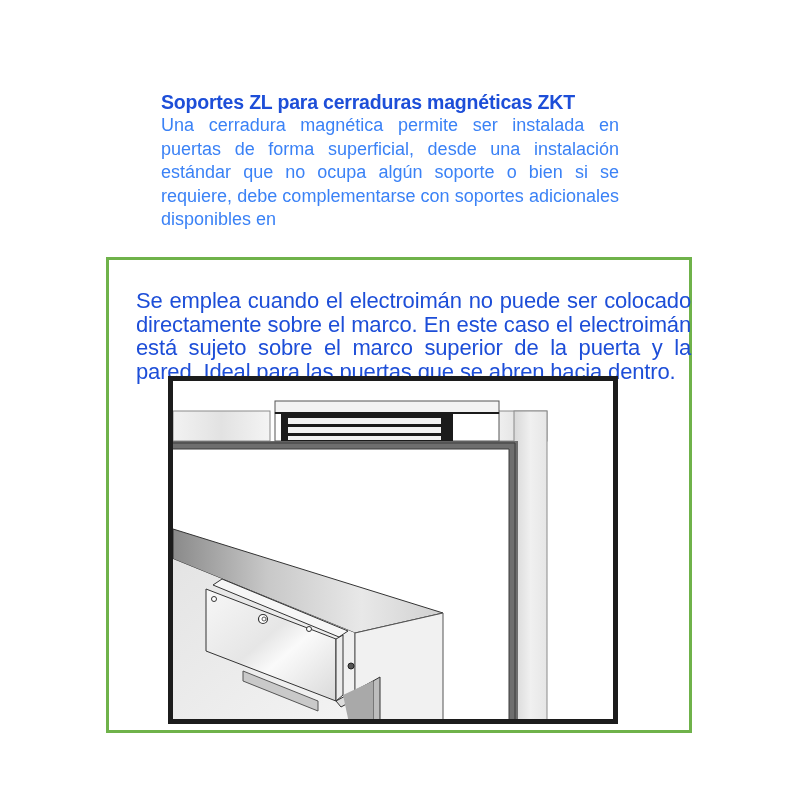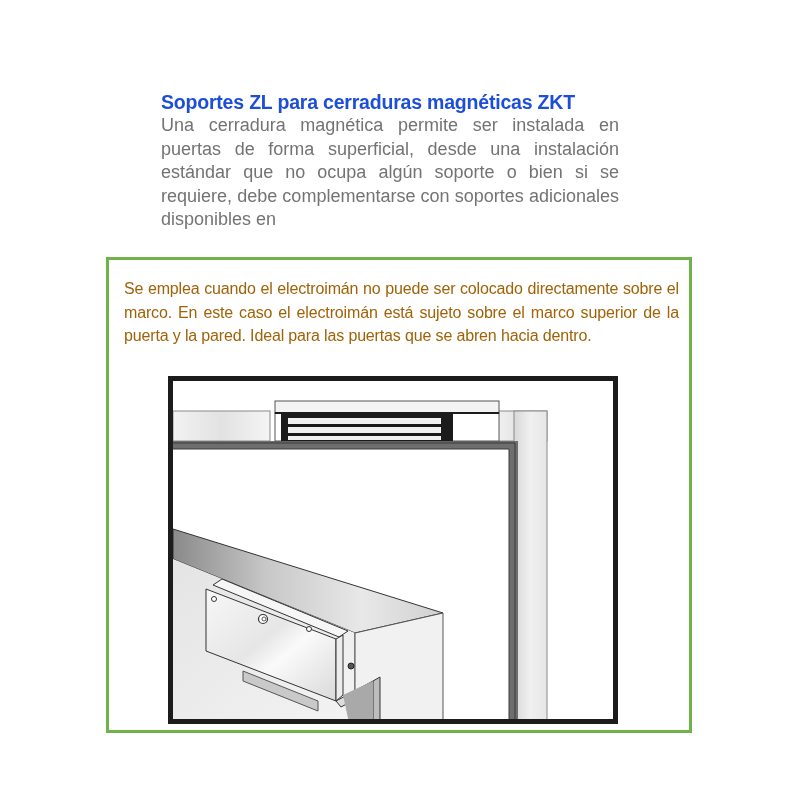--- a/index.html
+++ b/index.html
@@ -1,24 +1,24 @@
 <!DOCTYPE html>
 <html><head>
   <meta charset="utf-8">
   <style>
     html, body { margin: 0; padding: 0; background: #ffffff; }
     body { width: 800px; height: 800px; position: relative; overflow: hidden;
            font-family: "Liberation Sans", "DejaVu Sans", sans-serif; color: #231f20; }
     .intro { position: absolute; left: 161px; top: 90px; width: 458px; }
     .intro h1 { margin: 0; font-size: 19.5px; font-weight: bold; line-height: 24px; letter-spacing: -0.2px; color: #1d4ed8; }
-    .intro p { margin: 0; font-size: 18px; line-height: 23.5px; text-align: justify; color: #737373; }
+    .intro p { margin: 0; font-size: 18px; line-height: 23.5px; text-align: justify; color: #3b82f6; }
     .box { position: absolute; left: 106px; top: 257px; width: 580px; height: 470px;
            border: 3px solid #6fb24a; box-sizing: content-box; }
-    .box p { position: absolute; left: 15px; top: 17px; width: 555px; margin: 0;
-             font-size: 16px; line-height: 23.5px; text-align: justify; color: #a16207;
+    .box p { position: absolute; left: 15px; top: 17px; width: 555px; margin: 12px;
+             font-size: 22px; line-height: 23.5px; text-align: justify; color: #1d4ed8;
              letter-spacing: -0.15px; }
     .figure { position: absolute; left: 168px; top: 376px; width: 450px; height: 348px;
               box-sizing: border-box; border: 5px solid #1c1c1c; background: #fff; overflow: hidden; }
     .figure svg { position: absolute; left: 0; top: 0; }
   </style>
 </head>
 <body>
 
 <section class="intro">
   <h1>Soportes ZL para cerraduras magnéticas ZKT</h1>

